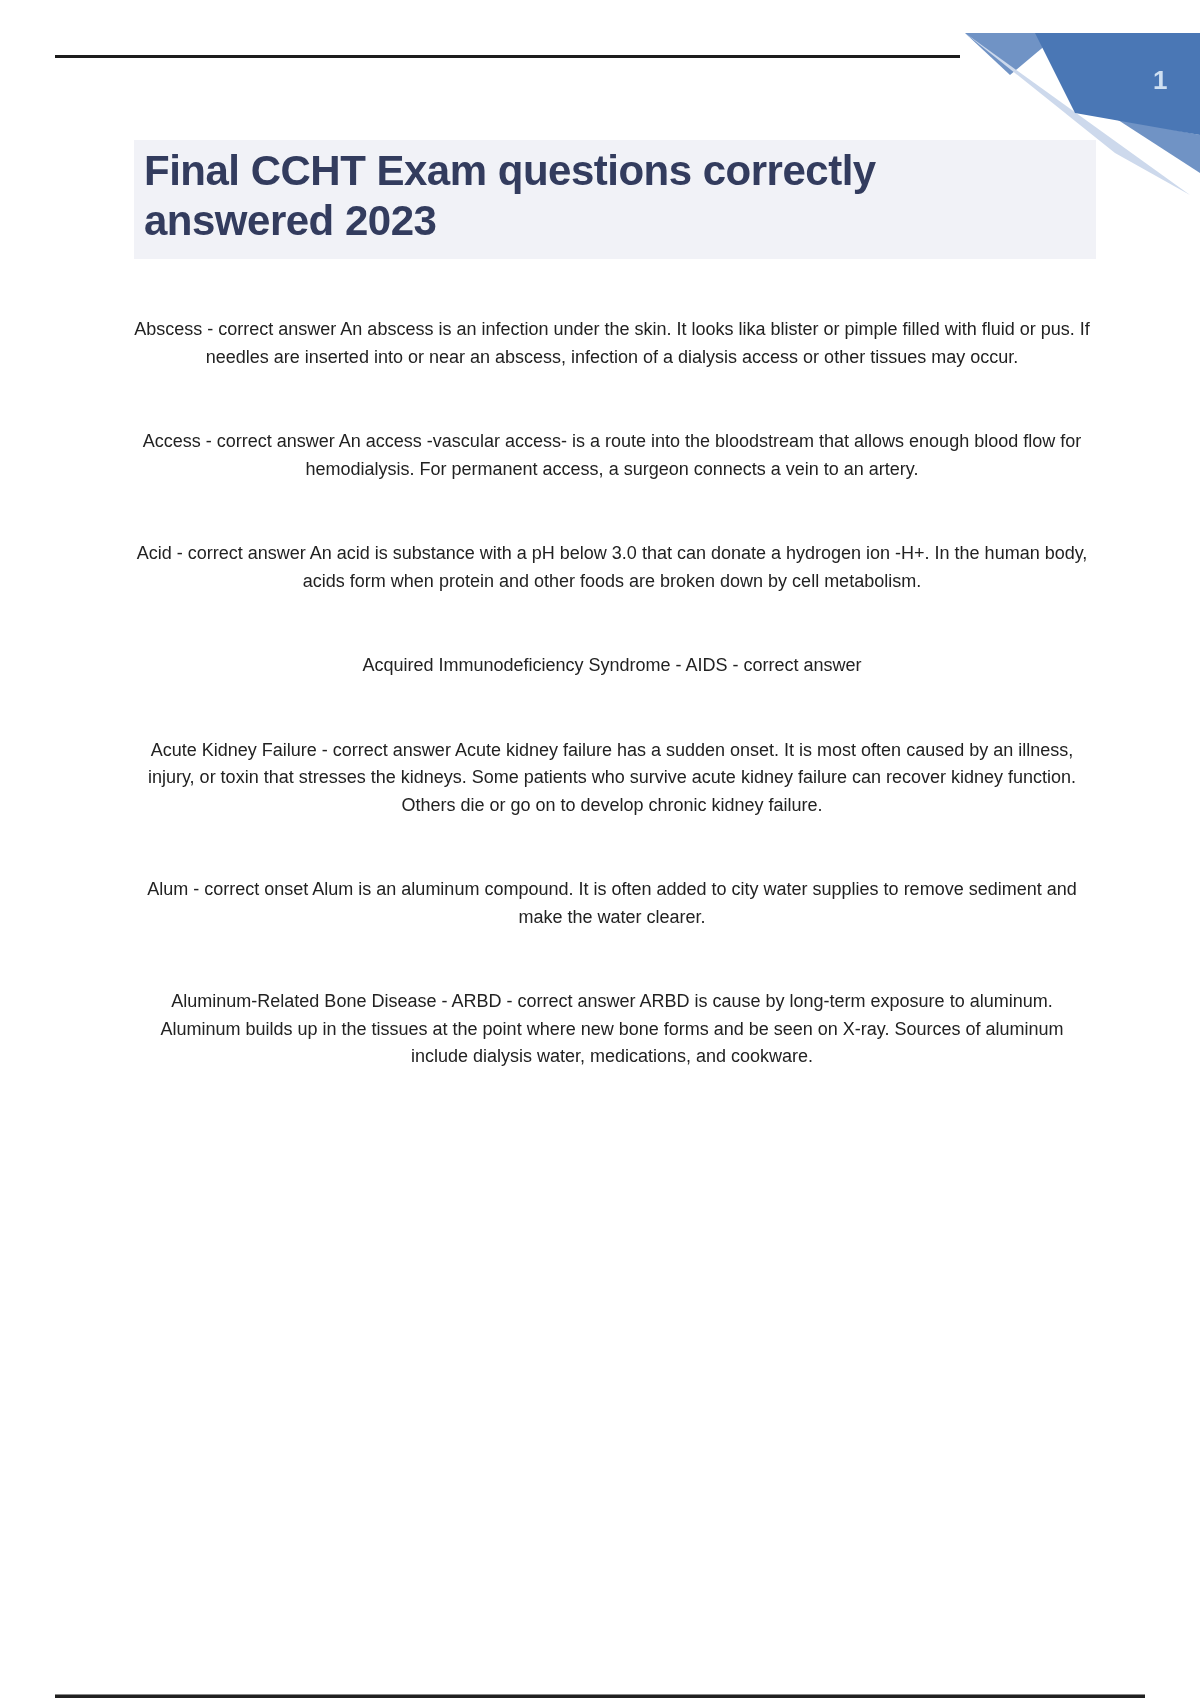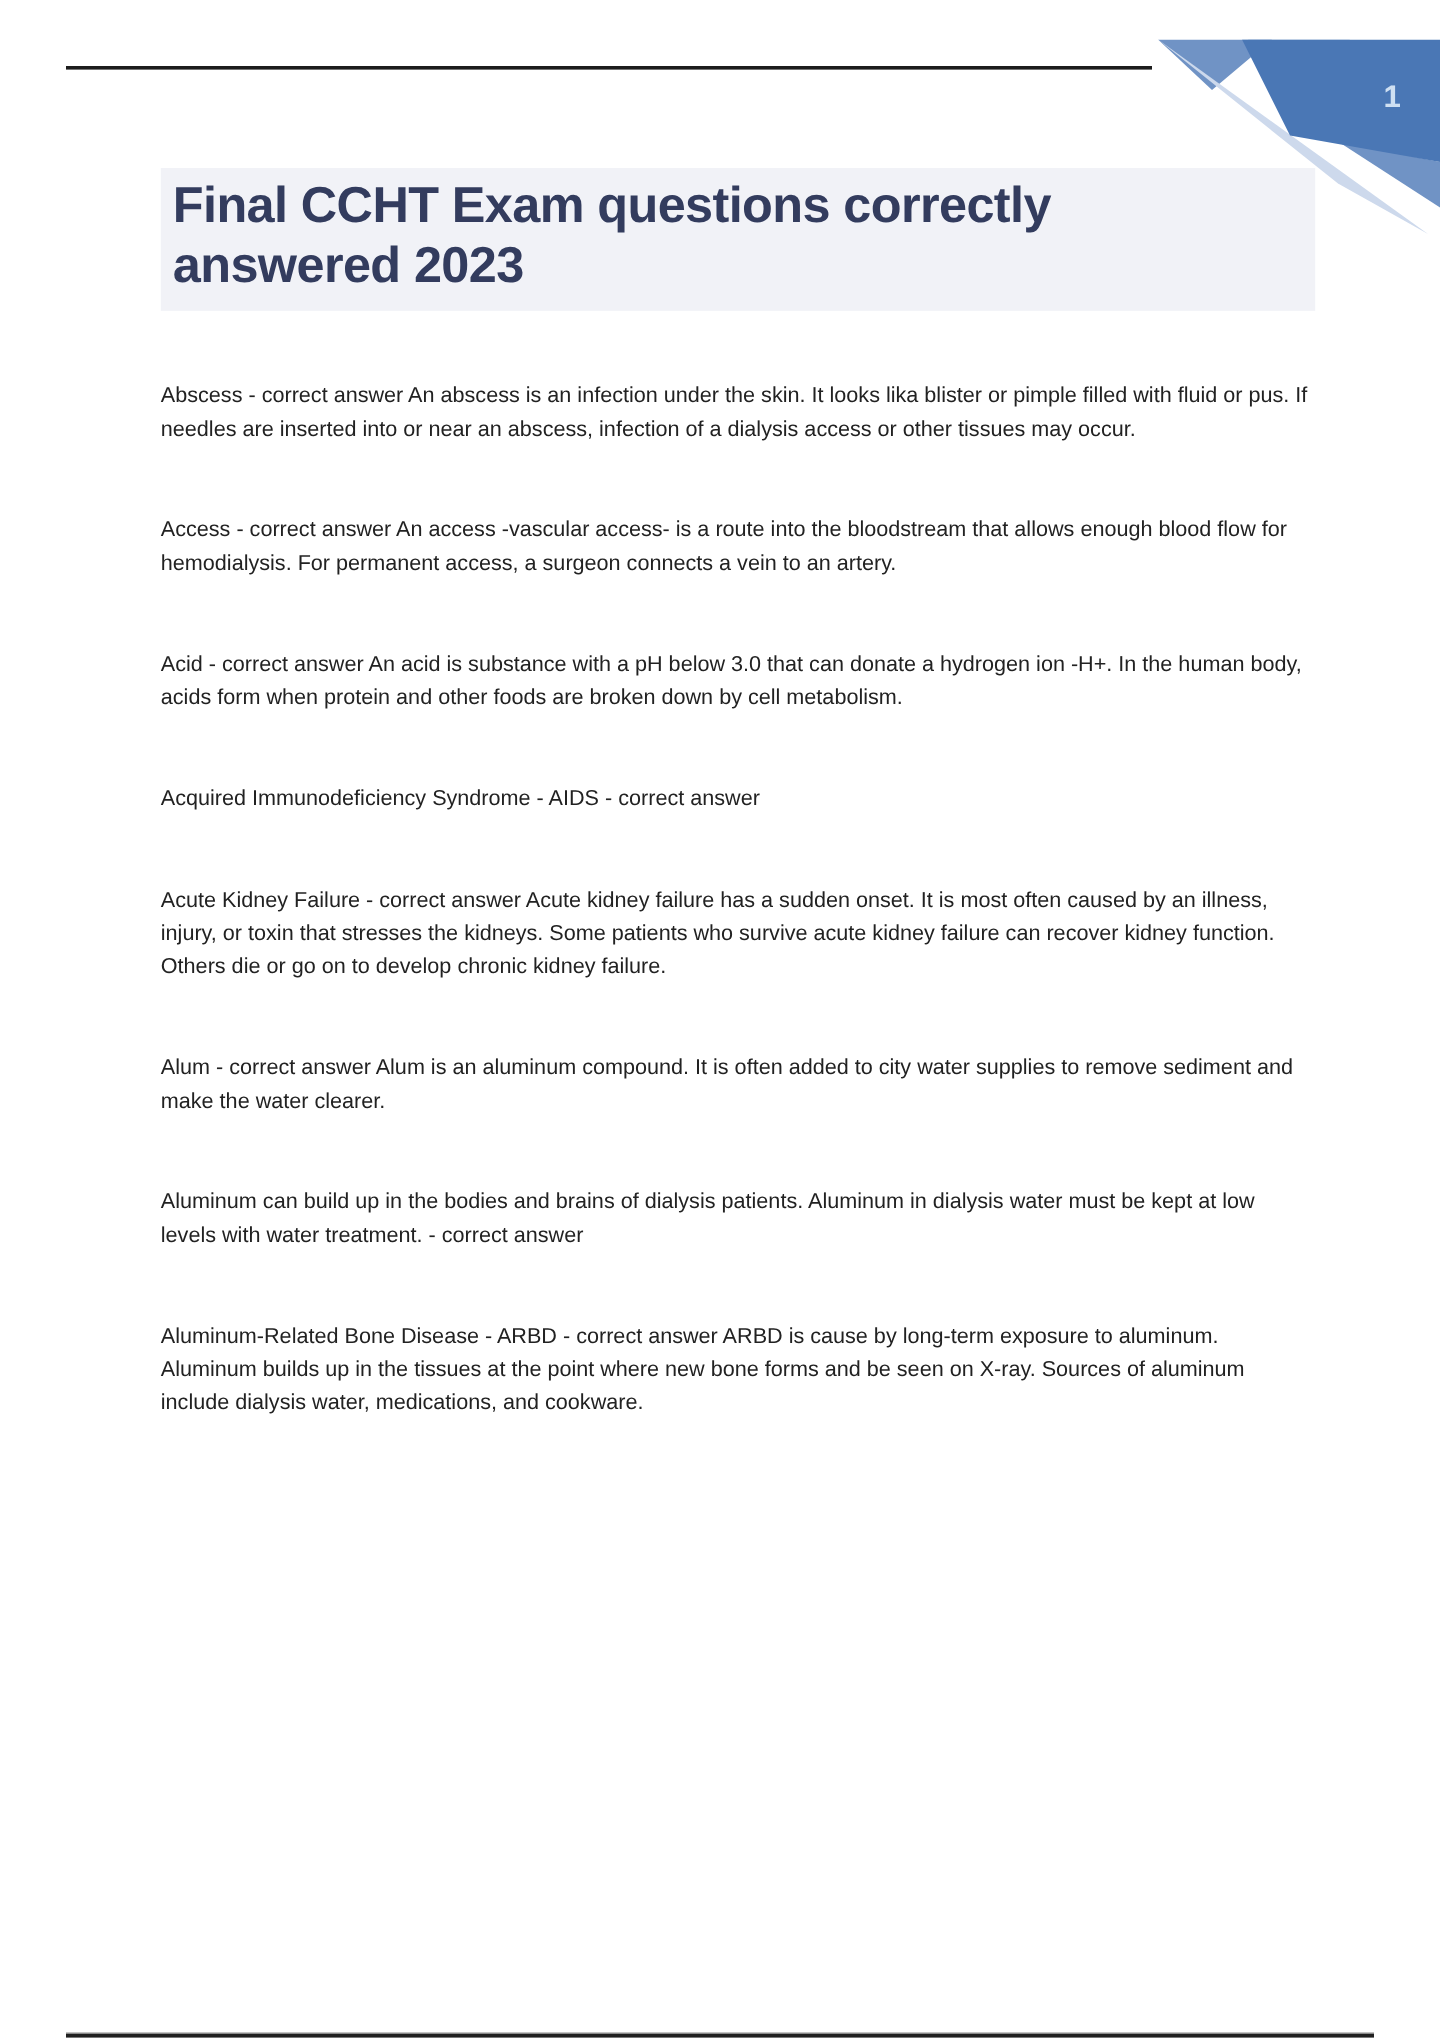--- a/index.html
+++ b/index.html
@@ -65,20 +65,21 @@
     position: absolute;
     left: 134px;
     top: 316px;
     width: 956px;
     color: #222222;
     font-size: 18px;
     line-height: 27.5px;
   }
   .content p {
     margin: 0 0 57px 0;
+    text-align: center;
   }
 </style>
 </head>
 <body>
 
 <div class="page">
 
   <div class="top-rule"></div>
 
   <svg class="corner-ornament" viewBox="0 0 235 165" xmlns="http://www.w3.org/2000/svg" aria-hidden="true">
@@ -93,20 +94,19 @@
   <div class="title-block">
     <h1>Final CCHT Exam questions correctly answered 2023</h1>
   </div>
 
   <div class="content">
     <p>Abscess - correct answer An abscess is an infection under the skin. It looks lika blister or pimple filled with fluid or pus. If needles are inserted into or near an abscess, infection of a dialysis access or other tissues may occur.</p>
     <p>Access - correct answer An access -vascular access- is a route into the bloodstream that allows enough blood flow for hemodialysis. For permanent access, a surgeon connects a vein to an artery.</p>
     <p>Acid - correct answer An acid is substance with a pH below 3.0 that can donate a hydrogen ion -H+. In the human body, acids form when protein and other foods are broken down by cell metabolism.</p>
     <p>Acquired Immunodeficiency Syndrome - AIDS - correct answer</p>
     <p>Acute Kidney Failure - correct answer Acute kidney failure has a sudden onset. It is most often caused by an illness, injury, or toxin that stresses the kidneys. Some patients who survive acute kidney failure can recover kidney function. Others die or go on to develop chronic kidney failure.</p>
-    <p>Alum - correct answer Alum is an aluminum compound. It is often added to city water supplies to remove sediment and make the water clearer.</p>
-    <p>Aluminum can build up in the bodies and brains of dialysis patients. Aluminum in dialysis water must be kept at low levels with water treatment. - correct answer</p>
+    <p>Alum - correct onset Alum is an aluminum compound. It is often added to city water supplies to remove sediment and make the water clearer.</p>
     <p>Aluminum-Related Bone Disease - ARBD - correct answer ARBD is cause by long-term exposure to aluminum. Aluminum builds up in the tissues at the point where new bone forms and be seen on X-ray. Sources of aluminum include dialysis water, medications, and cookware.</p>
   </div>
 
   <div class="bottom-rule"></div>
 
 </div>
 
 </body></html>

